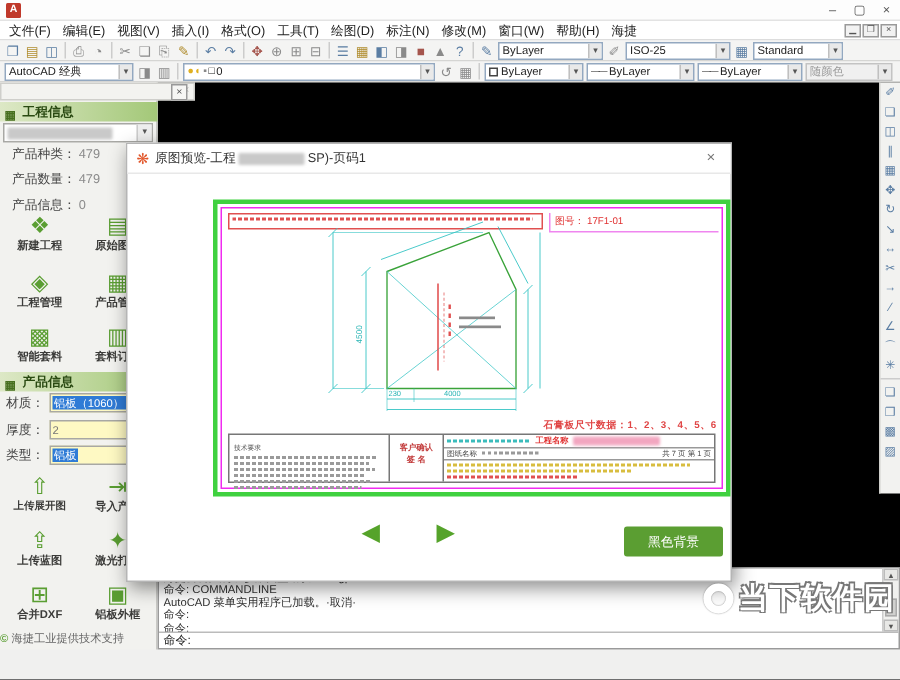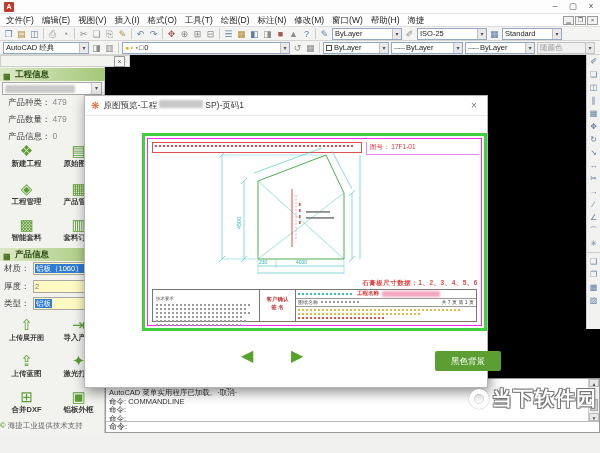--- a/index.html
+++ b/index.html
@@ -64,21 +64,21 @@
 #cmdsb .th{position:absolute;left:1px;bottom:10px;width:8px;height:12px;background:#d0d0ce;border:1px solid #aaa}
 
 #status{position:absolute;left:0;top:433px;width:600px;height:20px;background:#f0f0ee;border-top:1px solid #d2d2d0;display:flex;align-items:center;padding-left:2px;z-index:4}
 #coords{width:104px;height:13px;background:#fafaf8;border:1px solid;border-color:#9a9a9a #fff #fff #9a9a9a;font-size:7px;line-height:11px;text-align:center;color:#333;margin-right:3px}
 .tgl{height:13px;line-height:11px;padding:0 3px;font-size:7.5px;color:#333;background:#f4f4f2;border:1px solid;border-color:#fff #9a9a9a #9a9a9a #fff;margin-right:1px;white-space:nowrap}
 .tgl.mdl{margin-left:3px}
 
 #modal{position:absolute;left:84px;top:95px;width:404px;height:293px;background:#fff;border:1px solid #b5b5b5;box-shadow:2px 4px 12px rgba(0,0,0,.45);z-index:7}
 #mtitle{position:absolute;left:0;top:0;right:0;height:20px;background:#fff;border-bottom:1px solid #e8e8e8;display:flex;align-items:center;padding-left:6px}
 #mtitle .mi{color:#e2572b;font-size:10px;margin-right:4px}
-#mtitle .tx{font-size:8.5px;color:#333;display:flex;align-items:flex-start;gap:2px}
+#mtitle .tx{font-size:8.5px;color:#333;display:flex;align-items:center;gap:2px}
 #mclose{margin-left:auto;width:26px;text-align:center;font-size:10px;color:#777;line-height:19px}
 #preview{position:absolute;left:57px;top:37px;width:345px;height:198px;border:3px solid #3fd13f;background:#fff}
 #pvinner{position:absolute;left:2px;top:2px;right:2px;bottom:2px;border:1px solid #f02bf0;background:#fff}
 #notice{position:absolute;left:4px;top:3px;width:210px;height:11px;border:1px solid #e05050;padding:2px 2px}
 .dash{height:2px;background:repeating-linear-gradient(90deg,#9a9a9a 0 2.5px,transparent 2.5px 4px)}
 .dash.red{background:repeating-linear-gradient(90deg,#e05050 0 2.5px,transparent 2.5px 4px)}
 .dash.cyan{background:repeating-linear-gradient(90deg,#3bbcbc 0 2.5px,transparent 2.5px 4px)}
 .dash.yel{background:repeating-linear-gradient(90deg,#d8bd3f 0 2.5px,transparent 2.5px 4px)}
 #shno{position:absolute;left:222px;top:4px;width:108px;font-size:6.5px;color:#e03030;white-space:nowrap}
 #shline_v{position:absolute;left:218px;top:3px;width:1px;height:12px;background:#ef86ef}
@@ -92,21 +92,21 @@
 #tblock .c2 div{font-size:5.5px;color:#c23a3a;font-weight:bold;line-height:8px;white-space:nowrap}
 #tblock .c3{flex:1;border-left:1px solid #777;display:flex;flex-direction:column}
 #tblock .r1,#tblock .r2{height:10px;border-bottom:1px solid #999;display:flex;align-items:center;padding:0 2px;gap:3px}
 #tblock .r1 .lbl{font-size:5.5px;color:#e03030;font-weight:bold;white-space:nowrap}
 #tblock .r2 .lbl{font-size:5px;color:#444;white-space:nowrap}
 #tblock .r2 .pg{margin-left:auto;font-size:5px;color:#444;white-space:nowrap}
 #tblock .r3{flex:1;padding:2px}
 .pinkblob{width:58px;height:6px}
 
 .navarrow{position:absolute;font-size:16px;color:#55a32a;line-height:18px;cursor:pointer}
-#btnbg{position:absolute;left:350px;top:255px;width:66px;height:20px;background:#5b9e32;color:#fff;font-size:8.5px;line-height:20px;text-align:center;border-radius:2px;cursor:pointer}
+#btnbg{position:absolute;left:331px;top:255px;width:66px;height:20px;background:#5b9e32;color:#fff;font-size:8.5px;line-height:20px;text-align:center;border-radius:2px;cursor:pointer}
 
 #palx{position:absolute;left:114px;top:56px;width:11px;height:11px;background:#f6f6f4;border:1px solid #999;font-size:7px;line-height:9px;text-align:center;color:#555;z-index:4}
 
 #wm{position:absolute;right:3px;top:385px;z-index:10;text-align:right;color:#fff;font-weight:bold}
 #wm .row{display:flex;align-items:center;justify-content:flex-end;gap:3px}
 #wm .ring{width:20px;height:20px;border:5px solid #fff;border-radius:50%;box-shadow:0 0 1px #666, inset 0 0 1px #666}
 #wm .site{font-size:20px;letter-spacing:1px;text-shadow:-1px -1px 0 #777,1px -1px 0 #777,-1px 1px 0 #777,1px 1px 0 #777}
 #wm .url{font-size:11.5px;margin-top:2px;text-shadow:-1px -1px 0 #777,1px -1px 0 #777,-1px 1px 0 #777,1px 1px 0 #777}
 svg text{font-family:"Liberation Sans",sans-serif}
 </style>
@@ -347,22 +347,22 @@
     <div id="sfoot">
       <span class="cc">©</span>
       <span>海捷工业提供技术支持</span>
     </div>
   </div>
   <div id="palx">×</div>
 
   <div id="cmd">
     <div id="cmdhist">
       <div>海捷套料; 错误: 参数类型错误: stringp nil</div>
+      <div>命令: COMMANDLINE</div>
       <div>AutoCAD 菜单实用程序已加载。·取消·</div>
-      <div>命令: COMMANDLINE</div>
       <div>命令:</div>
       <div>命令:</div>
     </div>
     <div id="cmdsb">
       <span class="a">▲</span>
       <span class="th"></span>
       <span class="a" style="position:absolute;bottom:0;left:0;right:0">▼</span>
     </div>
     <div id="cmdprompt">命令:</div>
   </div>

